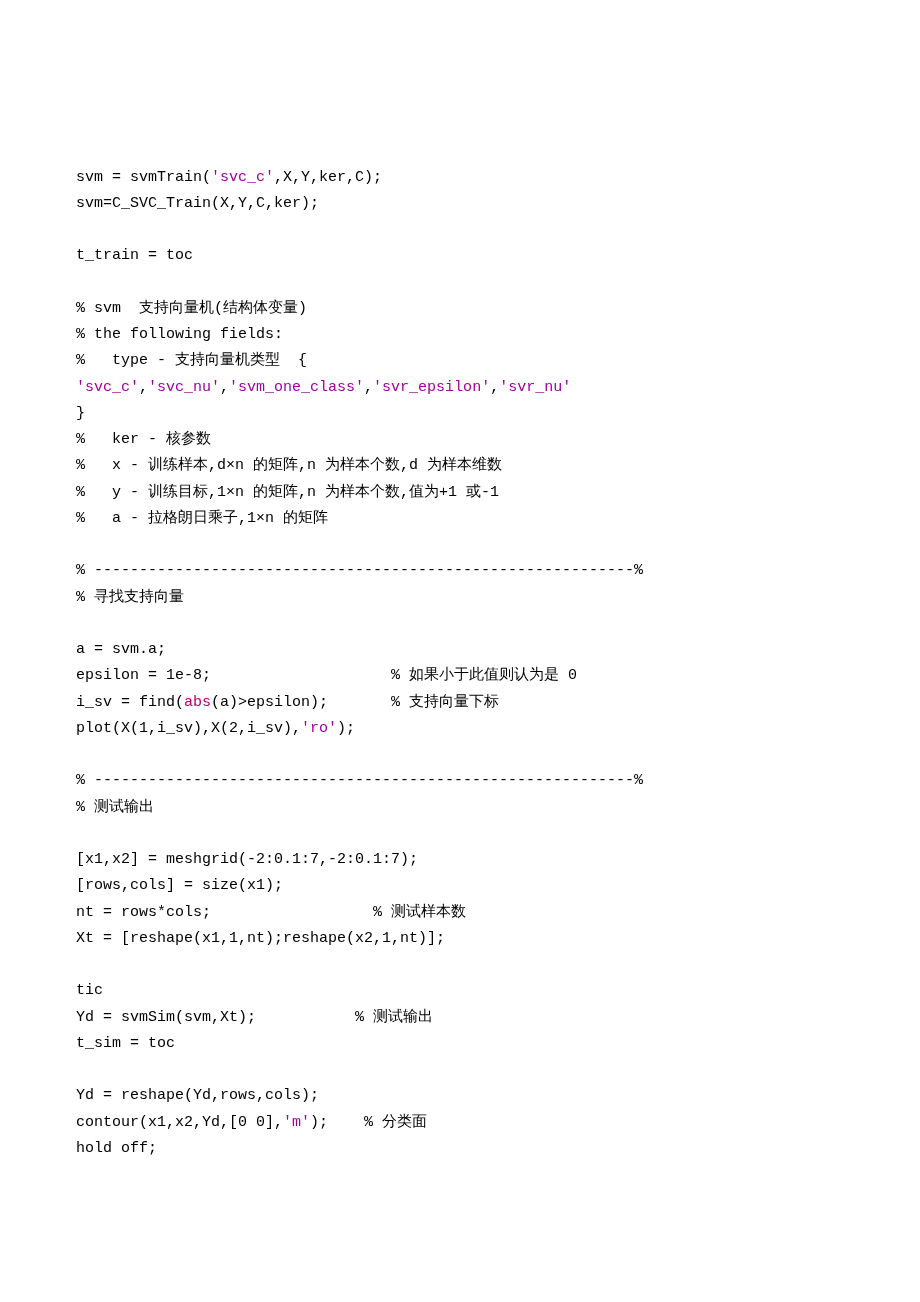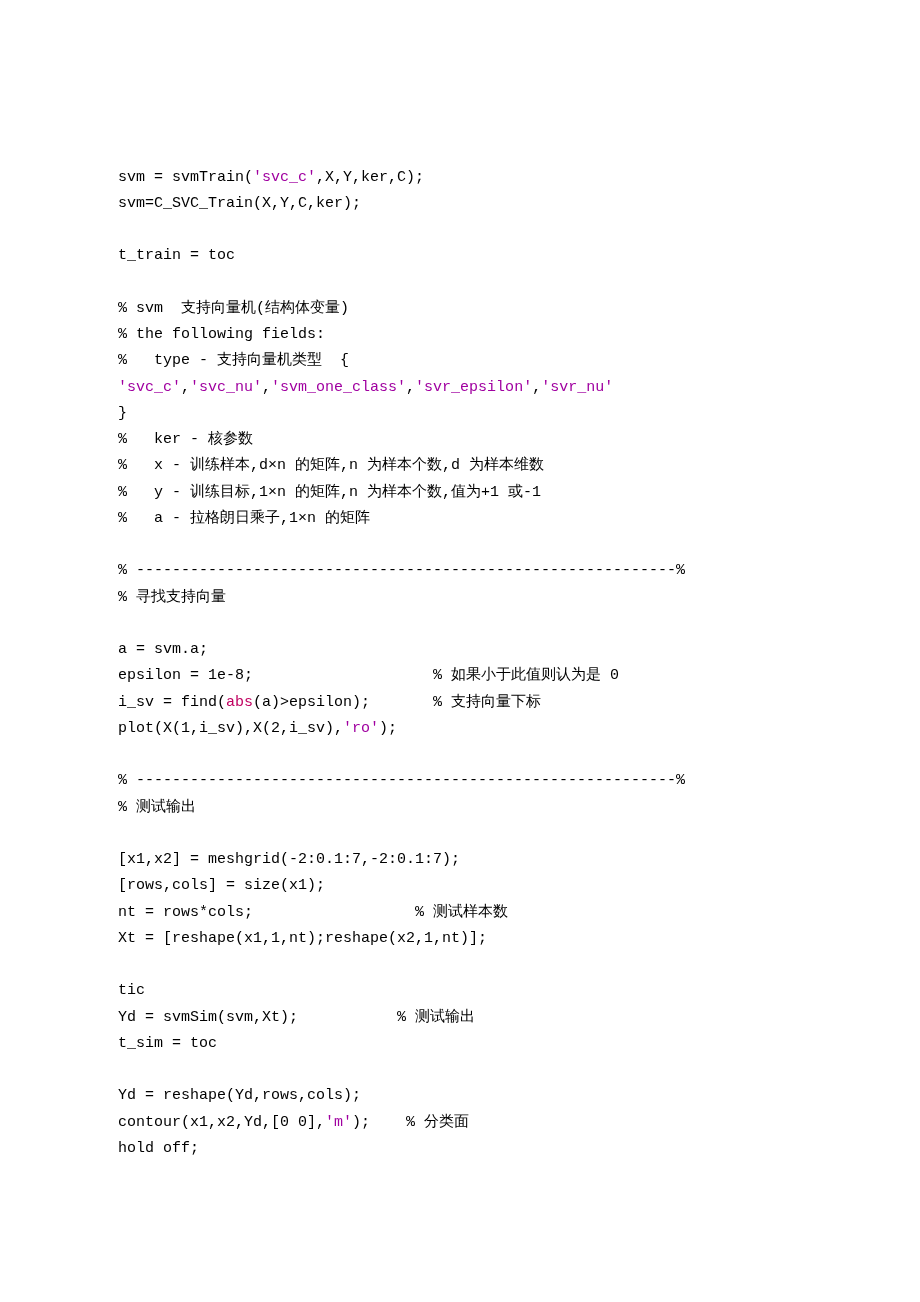--- a/index.html
+++ b/index.html
@@ -7,21 +7,21 @@
     padding: 0;
     background: #ffffff;
     font-family: "Courier New", Consolas, monospace;
     font-size: 15px;
     line-height: 1.75;
     color: #000000;
   }
   .page {
     width: 920px;
     min-height: 1302px;
-    padding: 112px 118px 0 118px;
+    padding: 112px 118px 0 76px;
     box-sizing: border-box;
     white-space: pre;
   }
   .str { color: #a000a0; }
   .fn  { color: #c00060; }
   .line { display: block; }
 </style>
 </head>
 <body>
 

